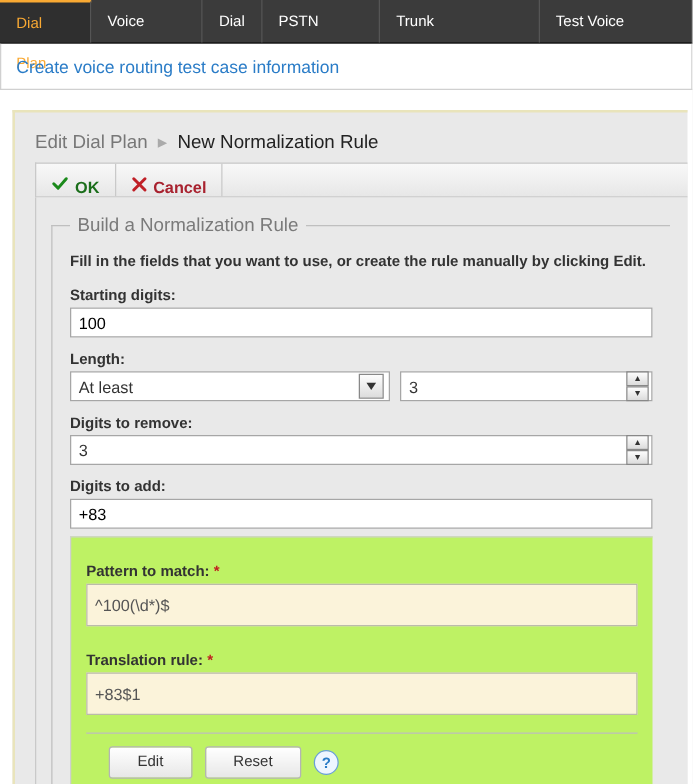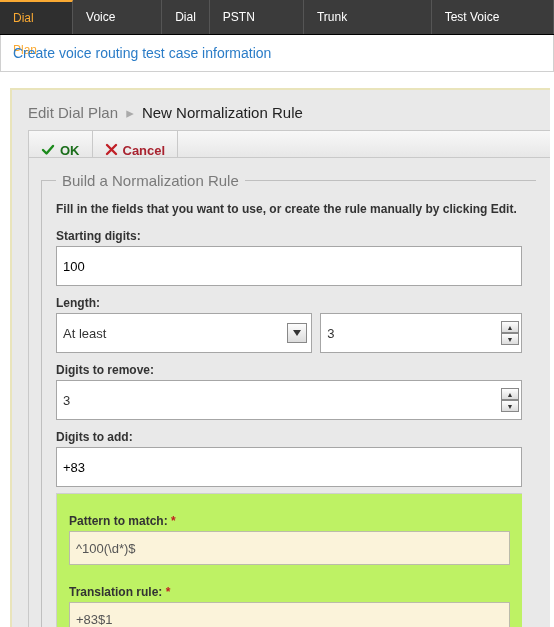--- a/index.html
+++ b/index.html
@@ -58,23 +58,23 @@
   .toolbar {
     display: flex;
     border: 1px solid #c9c9c9;
     border-right: none;
     background: linear-gradient(#f8f8f8,#e7e7e7);
     height: 26px;
     align-items: stretch;
   }
   .toolbar .btn {
     display: flex;
-    align-items: flex-start;
+    align-items: flex-end;
     gap: 5px;
-    padding: 12px 12px;
+    padding: 0 12px;
     border-right: 1px solid #c9c9c9;
     font-weight: bold;
     cursor: pointer;
   }
   .ok-text { color: #1b6e1b; }
   .cancel-text { color: #a8222f; }
   .icon { display:inline-block; }
 
   .panel-body {
     border: 1px solid #c9c9c9;
@@ -105,21 +105,21 @@
 
   .field-label {
     font-weight: bold;
     font-size: 12px;
     margin-top: 10px;
     margin-bottom: 3px;
   }
   input[type=text].txt, .select-box, .spin-box {
     background: #fff;
     border: 1px solid #a6a6a6;
-    height: 40px;
+    height: 24px;
     font-size: 13px;
     padding: 3px 6px;
     box-sizing: border-box;
   }
   input[type=text].txt { width: 100%; }
   .length-row {
     display: flex;
     gap: 8px;
     width: 100%;
   }

